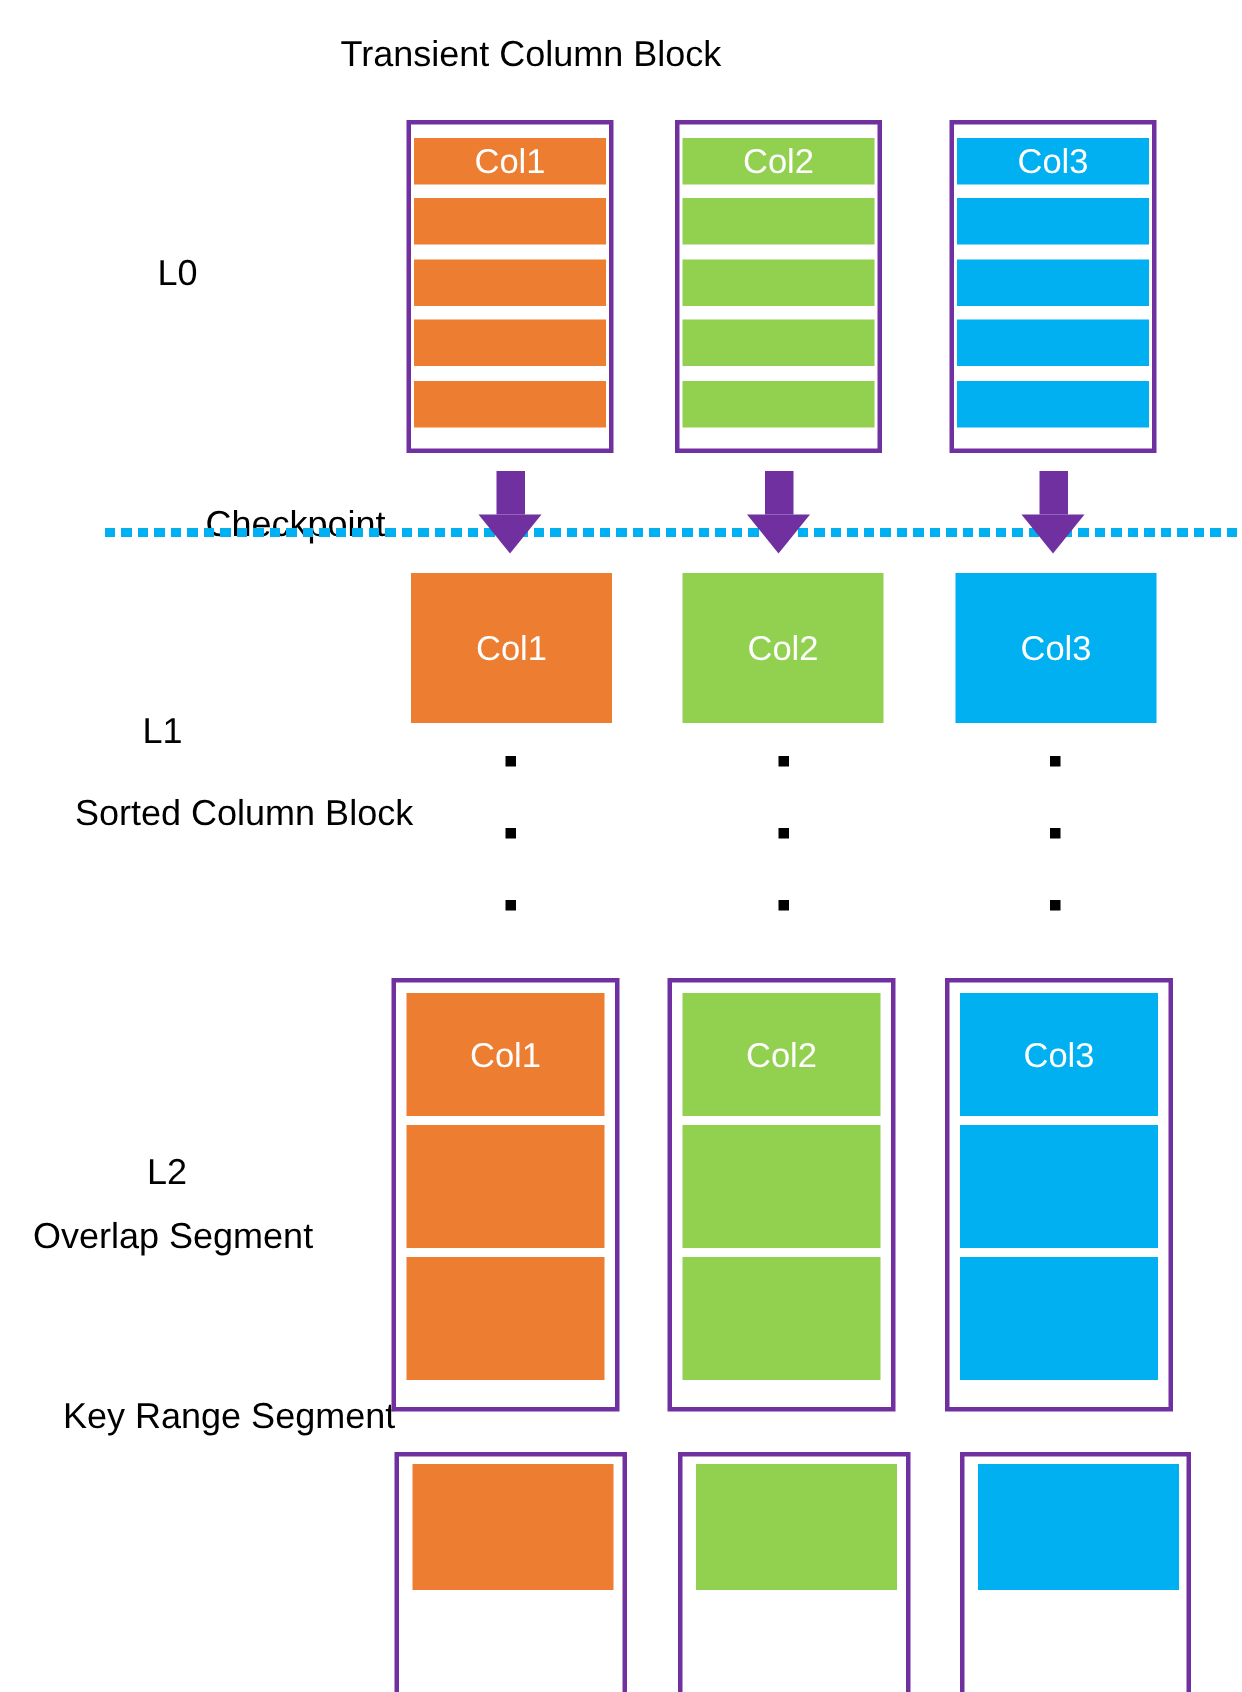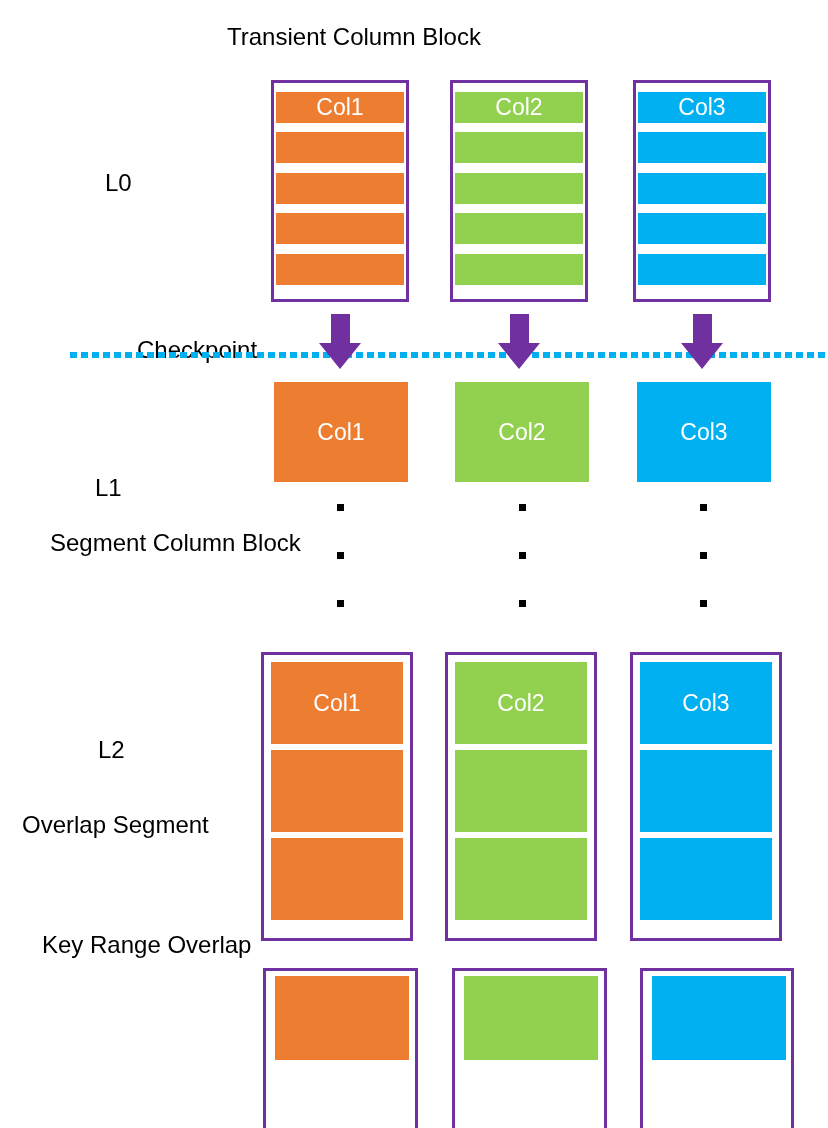--- a/index.html
+++ b/index.html
@@ -60,24 +60,24 @@
 </style>
 </head>
 <body>
 
 <div>
 
   <div class="label" style="left:227px;top:23px;">Transient Column Block</div>
   <div class="label" style="left:105px;top:169px;">L0</div>
   <div class="label" style="left:122px;top:336px;margin-left:15px;">Checkpoint</div>
   <div class="label" style="left:95px;top:474px;">L1</div>
-  <div class="label" style="left:50px;top:529px;">Segment Column Block</div>
-  <div class="label" style="left:98px;top:736px;">L2</div>
+  <div class="label" style="left:50px;top:529px;">Sorted Column Block</div>
+  <div class="label" style="left:98px;top:768px;">L2</div>
   <div class="label" style="left:22px;top:811px;">Overlap Segment</div>
-  <div class="label" style="left:42px;top:931px;">Key Range Overlap</div>
+  <div class="label" style="left:42px;top:931px;">Key Range Segment</div>
 
   <div class="outlined-box" style="left: 271px; top: 80px; width: 138px; height: 222px; border-color: rgb(112, 48, 160);">
     <div class="bar" style="left: 2px; top: 9px; width: 128px; height: 31px; background: rgb(237, 125, 49);">
       <span class="block-label">Col1</span>
     </div>
     <div class="bar" style="left: 2px; top: 49px; width: 128px; height: 31px; background: rgb(237, 125, 49);"></div>
     <div class="bar" style="left: 2px; top: 90px; width: 128px; height: 31px; background: rgb(237, 125, 49);"></div>
     <div class="bar" style="left: 2px; top: 130px; width: 128px; height: 31px; background: rgb(237, 125, 49);"></div>
     <div class="bar" style="left: 2px; top: 171px; width: 128px; height: 31px; background: rgb(237, 125, 49);"></div>
   </div>

